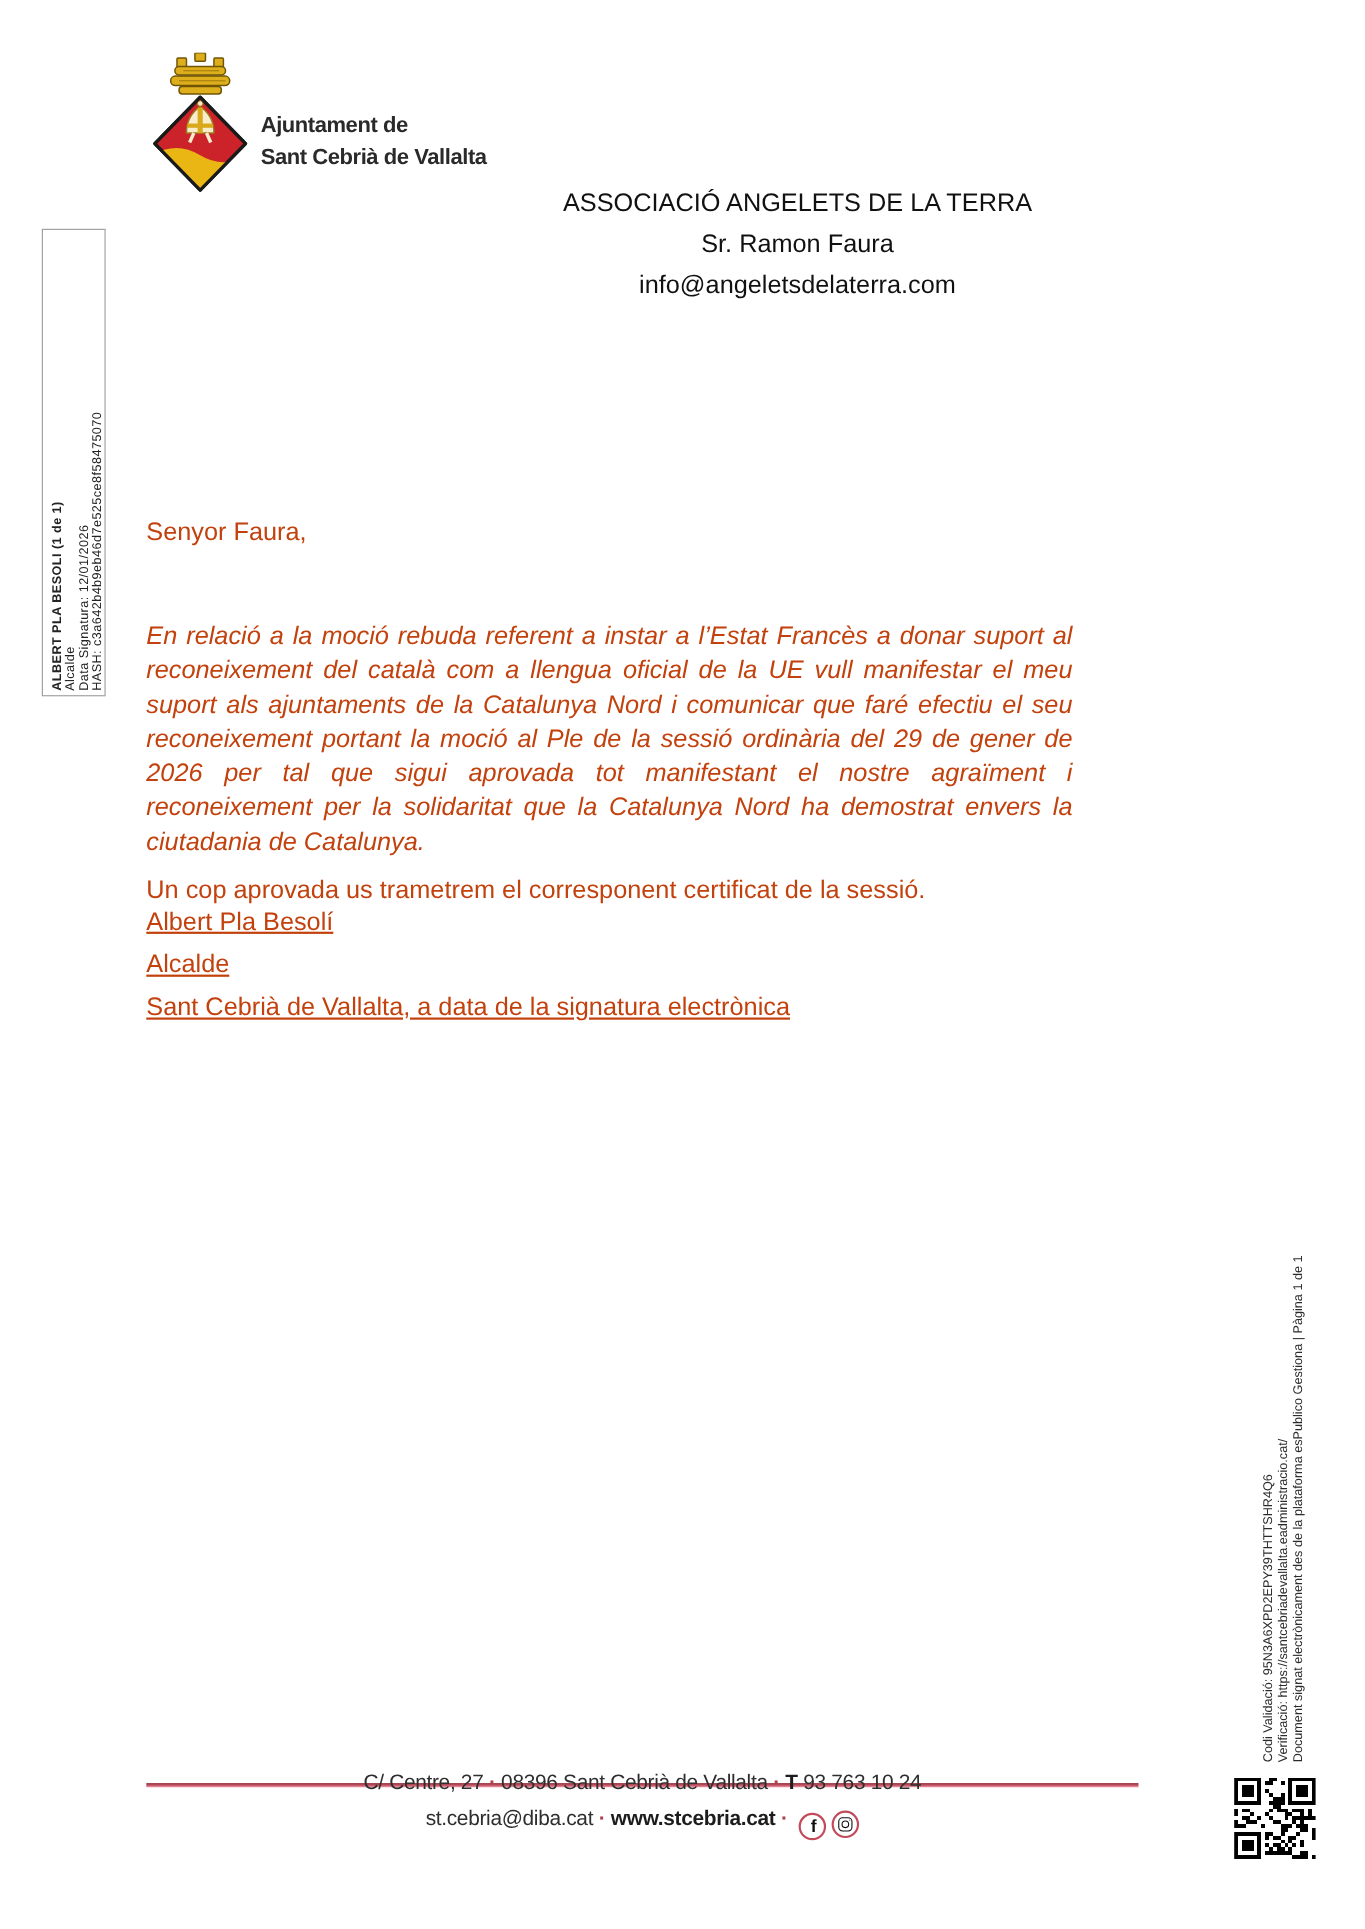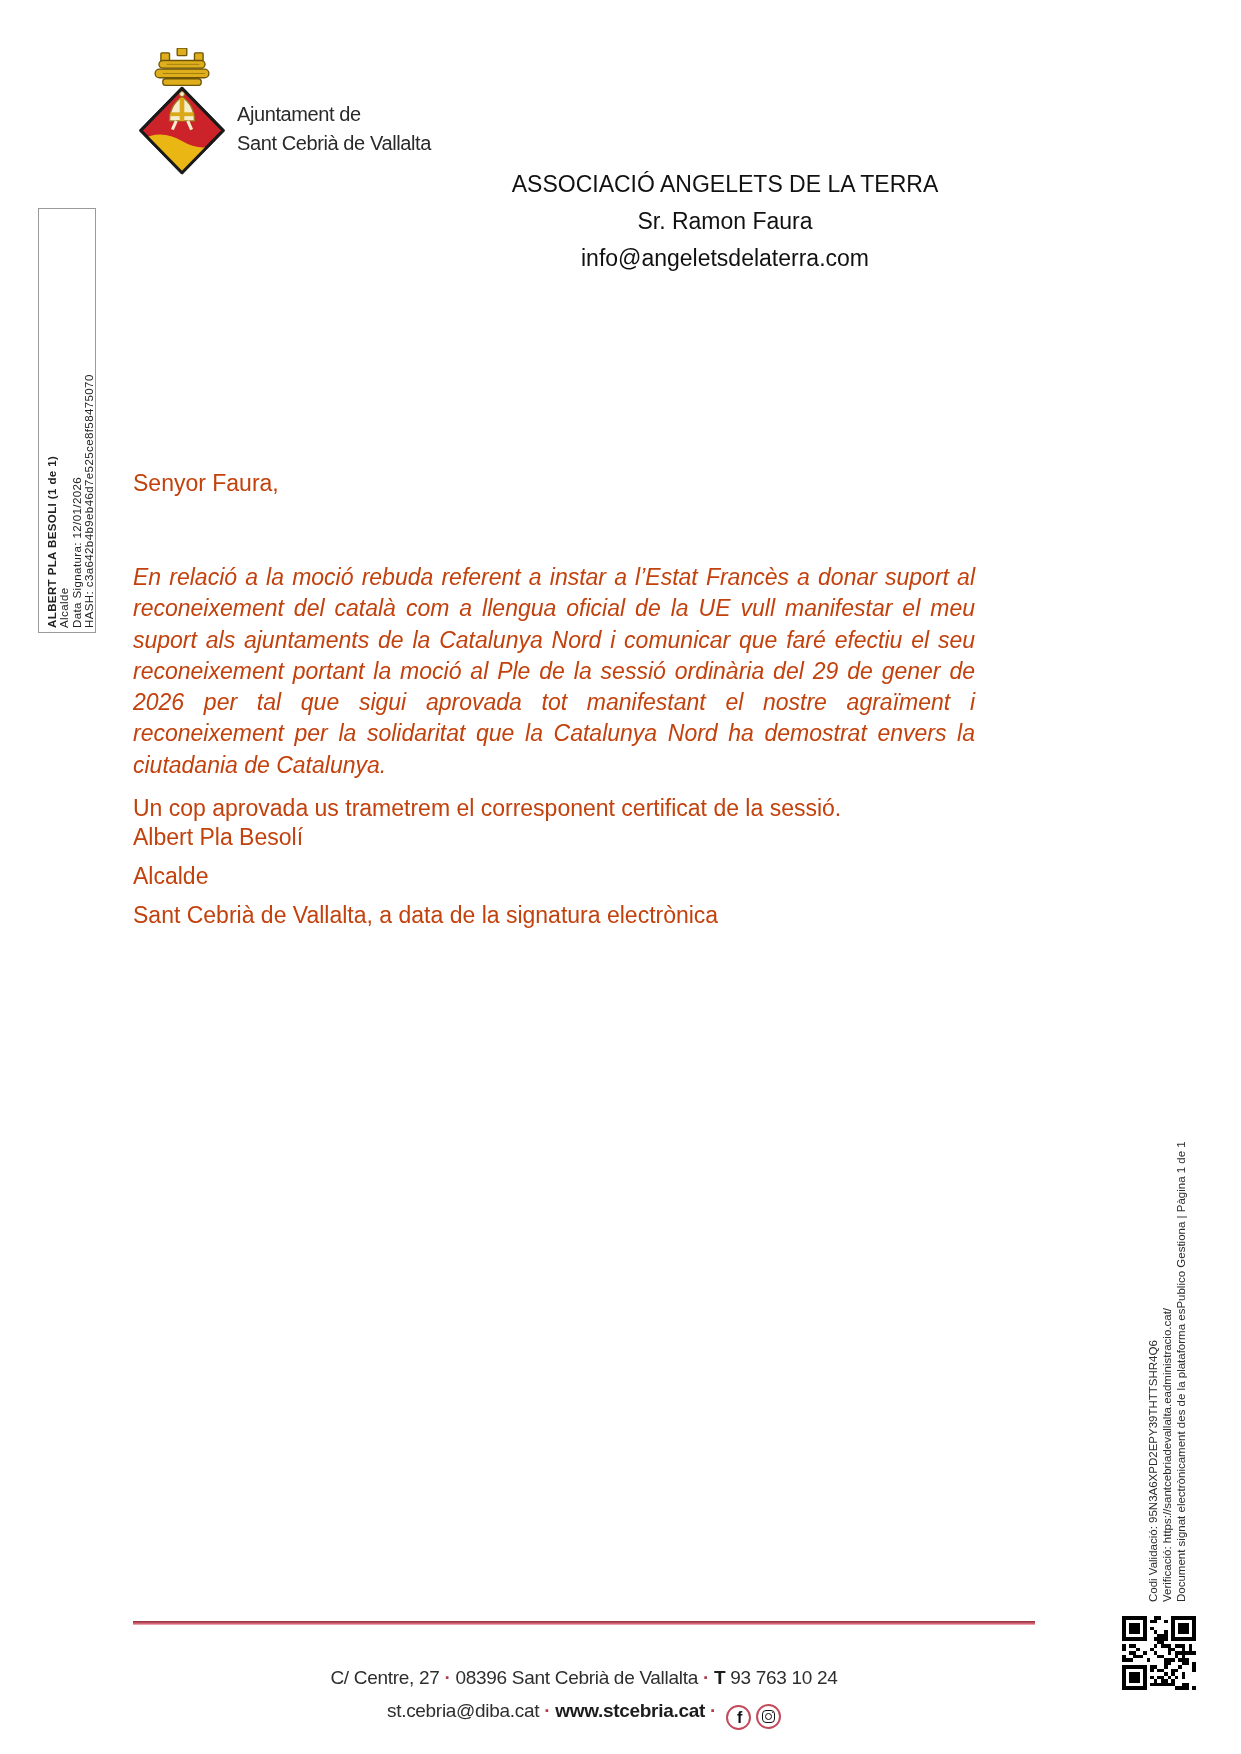--- a/index.html
+++ b/index.html
@@ -7,21 +7,21 @@
   .page {
     position:relative; width:1241px; height:1754px; background:#ffffff;
     margin:0 auto; overflow:hidden;
     font-family:"Liberation Sans", sans-serif; color:#1a1a1a;
   }
 
   
   .crest { position:absolute; left:134px; top:48px; width:96px; height:126px; }
   .org-name {
     position:absolute; left:237px; top:100px;
-    font-weight:400; font-size:20px; line-height:29px;
+    font-weight:700; font-size:20px; line-height:29px;
     letter-spacing:-0.4px; color:#2a2a2a;
   }
 
   
   .recipient {
     position:absolute; left:475px; top:166px; width:500px;
     text-align:center; font-size:23px; line-height:37px; color:#111;
   }
 
   
@@ -35,36 +35,36 @@
     font-size:11.5px; line-height:12.4px; letter-spacing:0.4px; color:#222;
     white-space:nowrap;
   }
   .stamp-rot .b { font-weight:700; }
 
   
   .body-block { position:absolute; left:133px; top:468px; width:842px; font-size:23px; color:#c2410c; }
   .salutation { line-height:31px; margin-bottom:63px; }
   .para-main  { text-align:justify; line-height:31.3px; margin-bottom:12px;font-style:italic; }
   .para-2     { line-height:31px; }
-  .sig-line   { line-height:26px; margin-bottom:13px; }
+  .sig-line   { line-height:26px; margin-bottom:13px;text-decoration:underline; }
 
   
   .validation {
     position:absolute; left:1146px; top:1602px; width:540px;
     transform:rotate(-90deg); transform-origin:0 0;
     font-size:11.5px; line-height:14px; color:#2b2b2b; white-space:nowrap;
   }
 
   
   .red-rule {
     position:absolute; left:133px; top:1621px; width:902px; height:4px;
     background:linear-gradient(#8e2936, #d96b7c 70%, #f2c5cc);
   }
   .footer {
-    position:absolute; left:133px; top:1665px; width:902px;
+    position:absolute; left:133px; top:1608px; width:902px;
     text-align:center; font-size:19px; line-height:25px;
     letter-spacing:-0.3px; color:#2e2e2e;
   }
   .footer .row { margin-bottom:8px; white-space:nowrap; }
   .footer .dot { color:#b1404e; padding:0 5px; font-weight:700; }
   .footer .b  { font-weight:700; color:#1c1c1c; }
   .soc {
     display:inline-flex; align-items:center; justify-content:center;
     width:25px; height:25px; border:2px solid #c24a5a; border-radius:50%;
     vertical-align:-6px; margin-left:5px; background:#fff;

